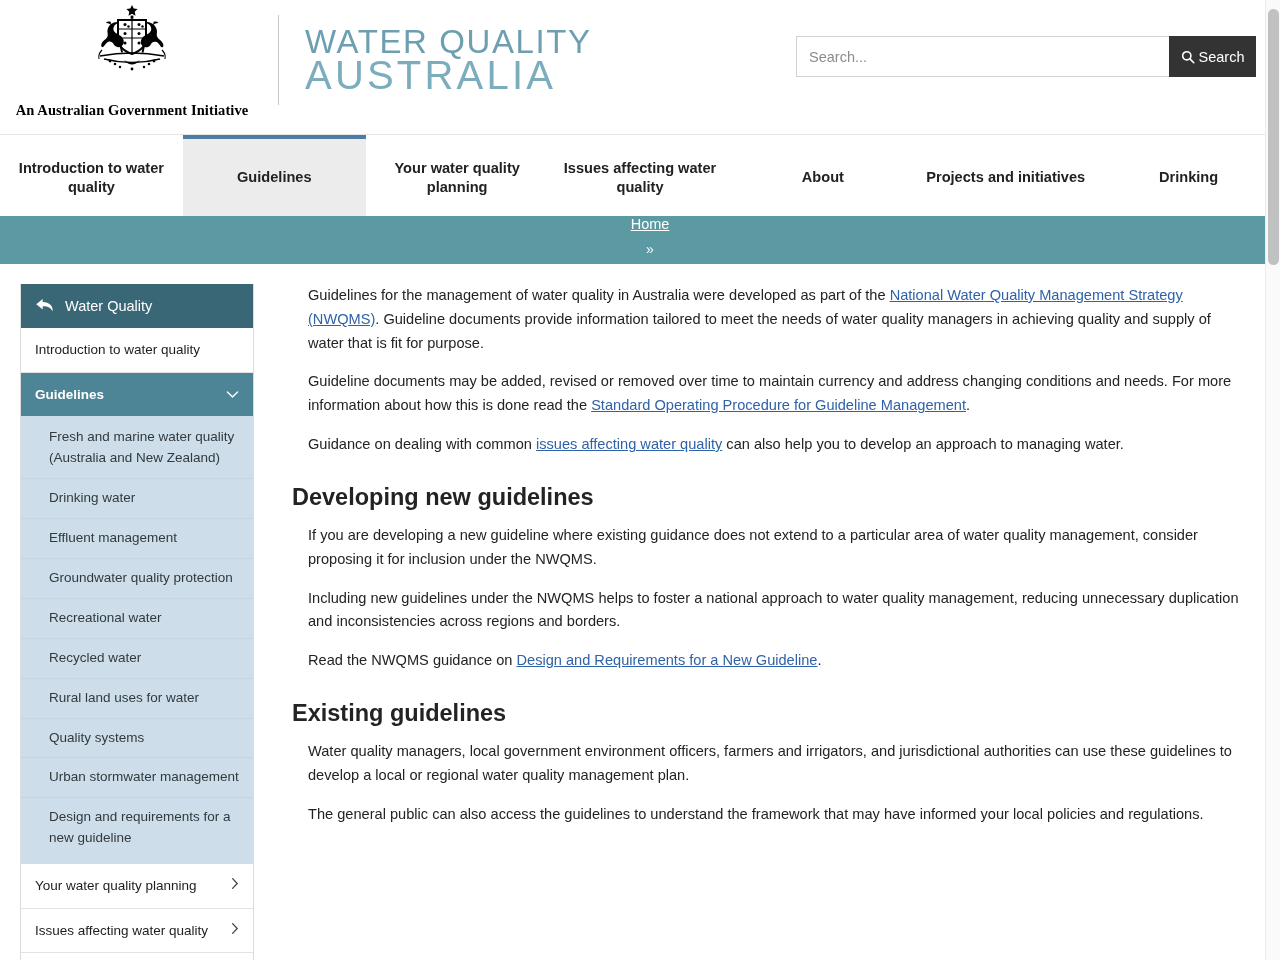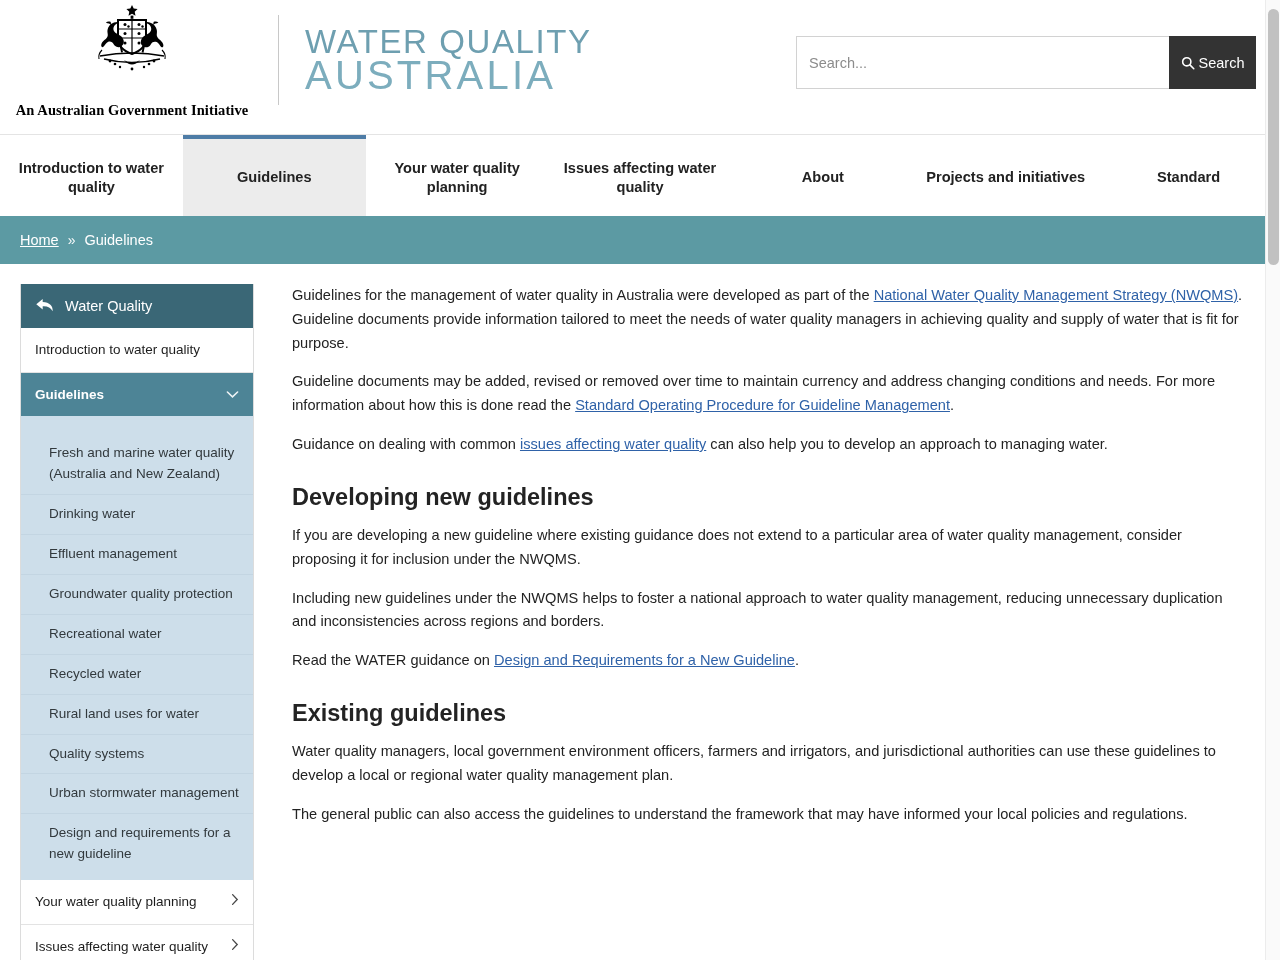--- a/index.html
+++ b/index.html
@@ -75,21 +75,21 @@
     font-weight: 300;
     display: block;
   }
 
   .search-area {
     position: absolute;
     right: 24px;
     top: 36px;
     display: flex;
     width: 460px;
-    height: 53px;
+    height: 41px;
   }
   .search-input {
     flex: 1;
     border: 1px solid #d2d2d2;
     border-right: none;
     outline: none;
     padding: 0 12px;
     font-size: 14.5px;
     color: #333;
     font-family: "Liberation Sans", sans-serif;
@@ -142,20 +142,21 @@
   
   .breadcrumb {
     height: 48px;
     background: #5c9aa3;
     display: flex;
     align-items: center;
     padding-left: 20px;
     color: #fff;
     font-size: 14.5px;
     gap: 9px;
+    flex-direction: column;
   }
   .breadcrumb a {
     color: #fff;
     text-decoration: underline;
   }
   .crumb-sep { font-size: 14px; opacity: .95; }
   .crumb-current { color: #fff; }
 
   
   .body-wrap {
@@ -199,21 +200,21 @@
     gap: 8px;
   }
   .sb-item.active {
     background: #4d8496;
     color: #fff;
     font-weight: bold;
     border-bottom: none;
   }
   .sb-sub {
     background: #cddeea;
-    padding: 18px 0 6px 0;
+    padding: 2px 0 6px 0;
   }
   .sb-subitem {
     padding: 9px 14px 9px 28px;
     color: #32393d;
     line-height: 1.55;
     cursor: pointer;
     border-bottom: 1px solid #c3d5e2;
   }
   .sb-subitem:last-child { border-bottom: none; }
   .chev { flex: 0 0 auto; opacity: .9; }
@@ -228,21 +229,21 @@
     font-size: 31px;
     font-weight: 400;
     color: #3d7490;
     margin: 6px 0 22px 0;
     line-height: 1.2;
   }
   .main p {
     font-size: 14.6px;
     color: #232323;
     line-height: 1.63;
-    margin: 0 0 15px 0;
+    margin: 0 0 15px 16px;
   }
   .main a {
     color: #2f62a8;
     text-decoration: underline;
   }
   h2.sec {
     font-size: 23.5px;
     font-weight: bold;
     color: #232323;
     margin: 26px 0 12px 0;
@@ -335,21 +336,21 @@
     </div>
   </div>
 
   <div class="mainnav">
     <div class="navitem">Introduction to water quality</div>
     <div class="navitem active">Guidelines</div>
     <div class="navitem">Your water quality planning</div>
     <div class="navitem">Issues affecting water quality</div>
     <div class="navitem">About</div>
     <div class="navitem">Projects and initiatives</div>
-    <div class="navitem">Standard</div>
+    <div class="navitem">Drinking</div>
   </div>
 
   <div class="breadcrumb">
     <a href="#">Home</a>
     <span class="crumb-sep">»</span>
     <span class="crumb-current">Guidelines</span>
   </div>
 
   <div class="body-wrap">
 
@@ -423,21 +424,21 @@
       </p>
 
       <p>
         <span>Guidance on dealing with common </span><a href="#">issues affecting water quality</a><span> can also help you to develop an approach to managing water.</span>
       </p>
 
       <h2 class="sec">Developing new guidelines</h2>
       <p>If you are developing a new guideline where existing guidance does not extend to a particular area of water quality management, consider proposing it for inclusion under the NWQMS.</p>
       <p>Including new guidelines under the NWQMS helps to foster a national approach to water quality management, reducing unnecessary duplication and inconsistencies across regions and borders.</p>
       <p>
-        <span>Read the WATER guidance on </span><a href="#">Design and Requirements for a New Guideline</a><span>.</span>
+        <span>Read the NWQMS guidance on </span><a href="#">Design and Requirements for a New Guideline</a><span>.</span>
       </p>
 
       <h2 class="sec">Existing guidelines</h2>
       <p>Water quality managers, local government environment officers, farmers and irrigators, and jurisdictional authorities can use these guidelines to develop a local or regional water quality management plan.</p>
       <p>The general public can also access the guidelines to understand the framework that may have informed your local policies and regulations.</p>
 
     </div>
   </div>
 
   <div class="scrollbar">

